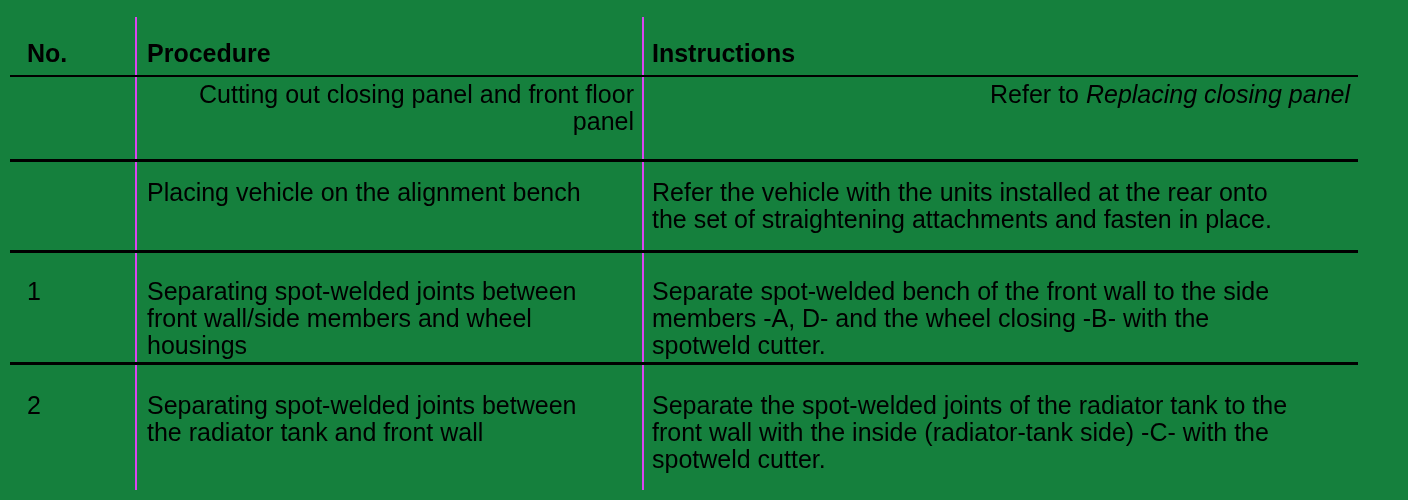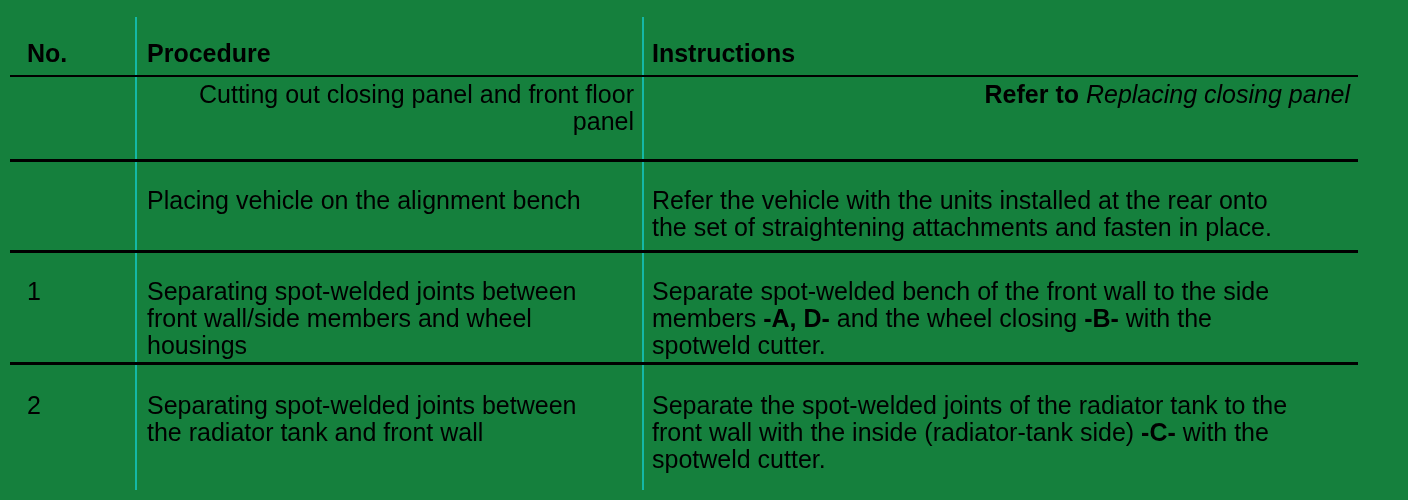--- a/index.html
+++ b/index.html
@@ -33,44 +33,44 @@
   col.w-instr { width: 715px; }
 
   th, td {
     vertical-align: top;
     text-align: left;
     box-sizing: border-box;
     padding: 0 8px 0 10px;
     font-weight: normal;
   }
   
-  th.c-proc, td.c-proc, th.c-instr, td.c-instr { border-left: 2px solid #14b8a6; }
+  th.c-proc, td.c-proc, th.c-instr, td.c-instr { border-left: 2px solid #d946ef; }
 
   
   thead th {
     height: 59px;
     padding-top: 23px;
     font-weight: bold;
     border-bottom: 2px solid #000;
   }
 
   
   tbody td { border-bottom: 3px solid #000; }
   tbody tr:last-child td { border-bottom: none; }
   tbody tr:nth-child(1) td { height: 84px;  padding-top: 4px; text-align: right; }
-  tbody tr:nth-child(2) td { height: 91px;  padding-top: 25px; }
+  tbody tr:nth-child(2) td { height: 91px;  padding-top: 17px; }
   tbody tr:nth-child(3) td { height: 112px; padding-top: 25px; }
   tbody tr:nth-child(4) td { height: 127px; padding-top: 27px; }
 
   .c-no    { padding-left: 17px; }
   .c-proc  { padding-left: 10px; }
   .c-instr { padding-left: 8px; }
 
   .line { white-space: pre; }
-  .b { font-weight: bold; }
+  .b { font-weight: normal; }
   .i { font-style: italic; }
 </style>
 </head>
 <body>
 
 <div class="page">
   <table class="proc-table">
     <colgroup>
       <col class="w-no">
       <col class="w-proc">

